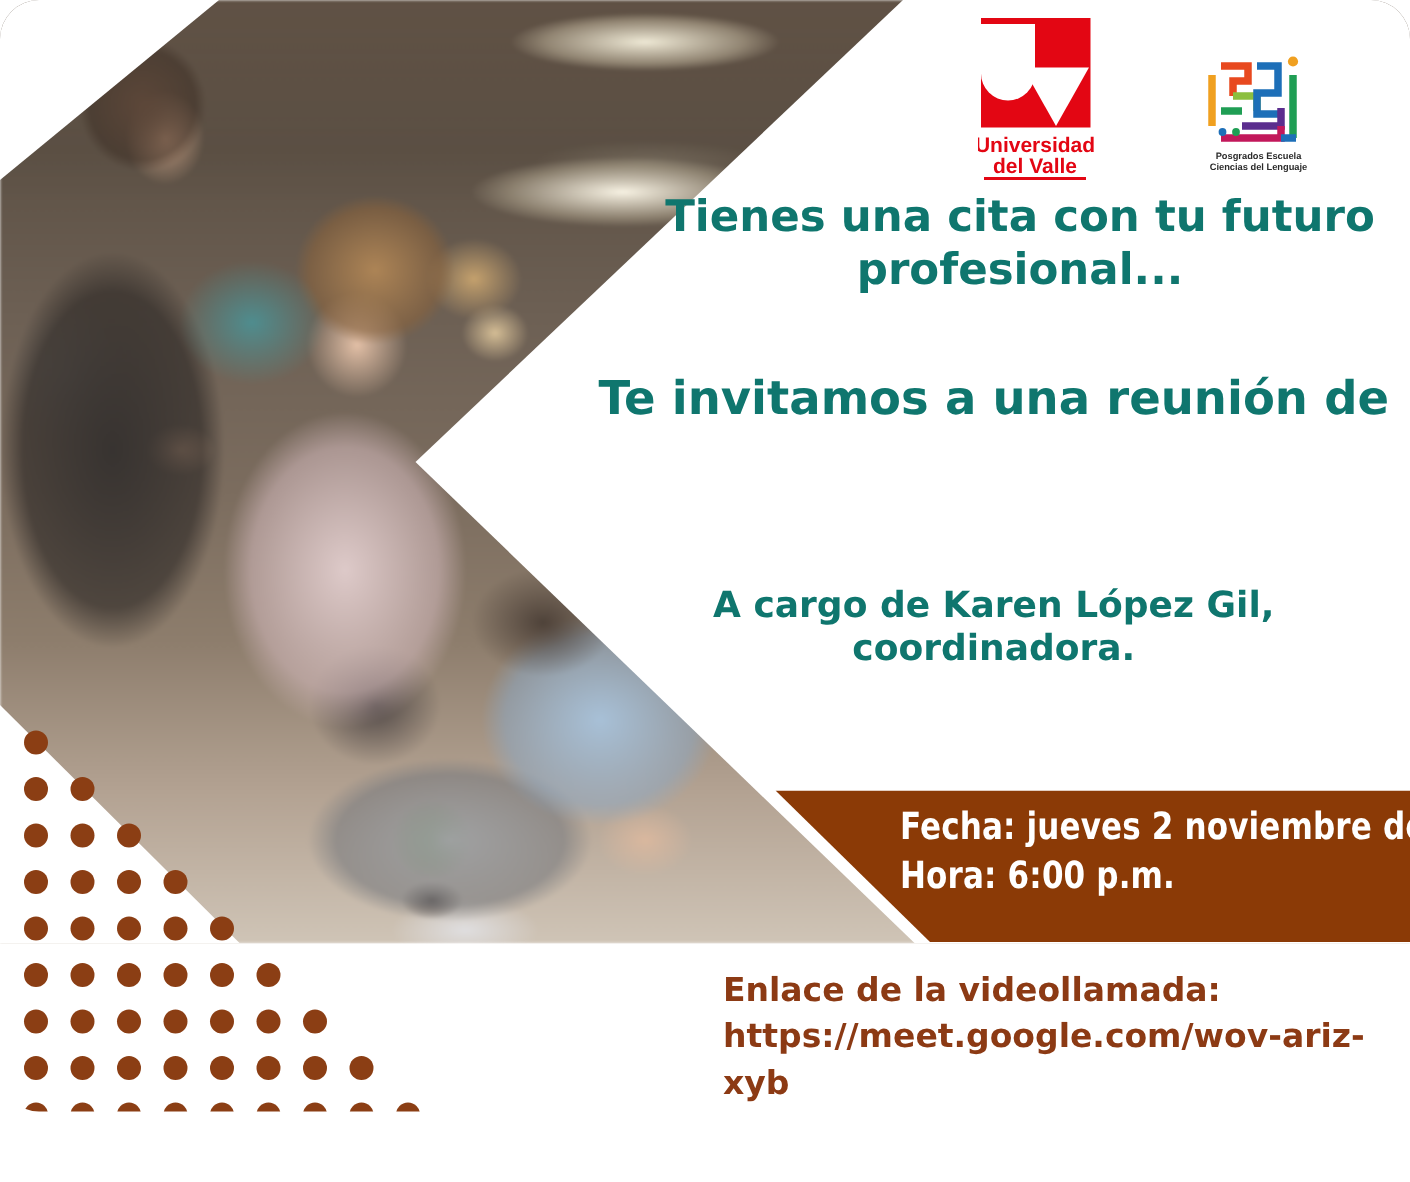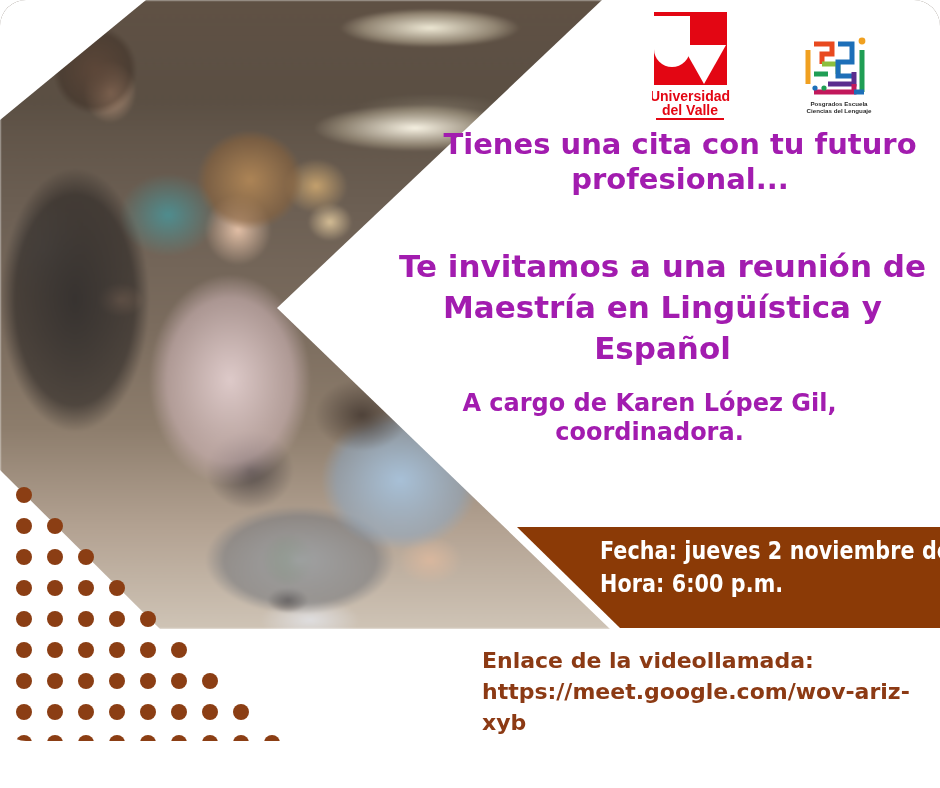--- a/index.html
+++ b/index.html
@@ -50,24 +50,24 @@
 
   
   #chevron-mask{position:absolute;left:0;top:0;width:940px;height:629px;}
 
   
   #logos{position:absolute;left:646px;top:8px;width:240px;height:112px;}
   #logo-univalle{position:absolute;left:6px;top:4px;width:82px;height:108px;}
   #logo-ecl{position:absolute;left:152px;top:22px;width:82px;height:86px;}
 
   
-  .txt{position:absolute;color:#a21caf;font-weight:bold;text-align:center;line-height:1.22;}
+  .txt{position:absolute;color:#0f766e;font-weight:bold;text-align:center;line-height:1.22;}
   #headline{left:430px;top:127px;width:500px;font-size:29px;}
   #invite{left:390px;top:246px;width:545px;font-size:31px;line-height:1.32;}
-  #charge{left:377px;top:389px;width:545px;font-size:24px;}
+  #charge{left:390px;top:389px;width:545px;font-size:24px;}
 
   #band{position:absolute;left:440px;top:527px;width:500px;height:101px;}
   #band-text{position:absolute;left:600px;top:534px;width:340px;color:#ffffff;
      font-family:"DejaVu Sans Condensed","Liberation Sans Narrow","Liberation Sans",sans-serif;
      font-weight:bold;font-size:25px;line-height:1.32;letter-spacing:.1px;
      transform:scaleX(.92);transform-origin:left center;white-space:nowrap;}
 
   #link-block{position:absolute;left:482px;top:645px;width:460px;color:#8c3a14;
      font-weight:bold;font-size:22px;line-height:1.42;text-align:left;}
 
@@ -119,21 +119,20 @@
       <circle cx="26" cy="58" r="2.6" fill="#1f9e54"></circle>
       <text x="41" y="76" text-anchor="middle" fill="#2b2b2b" font-family="Liberation Sans, sans-serif" font-size="6.2" font-weight="bold">Posgrados Escuela</text>
       <text x="41" y="83" text-anchor="middle" fill="#2b2b2b" font-family="Liberation Sans, sans-serif" font-size="6.2" font-weight="bold">Ciencias del Lenguaje</text>
     </svg>
   </div>
 
   <div class="txt" id="headline">Tienes una cita con tu futuro profesional...</div>
 
   <div class="txt" id="invite">
     <div>Te invitamos a una reunión de</div>
-    <div>Maestría en Lingüística y Español</div>
   </div>
 
   <div class="txt" id="charge">A cargo de Karen López Gil, coordinadora.</div>
 
   <svg id="band" viewBox="0 0 500 101" width="500" height="101">
     <polygon points="77,0 500,0 500,101 180,101" fill="#8b3a06"></polygon>
   </svg>
   <div id="band-text">
     <div>Fecha: jueves 2 noviembre de 2023</div>
     <div>Hora: 6:00 p.m.</div>

